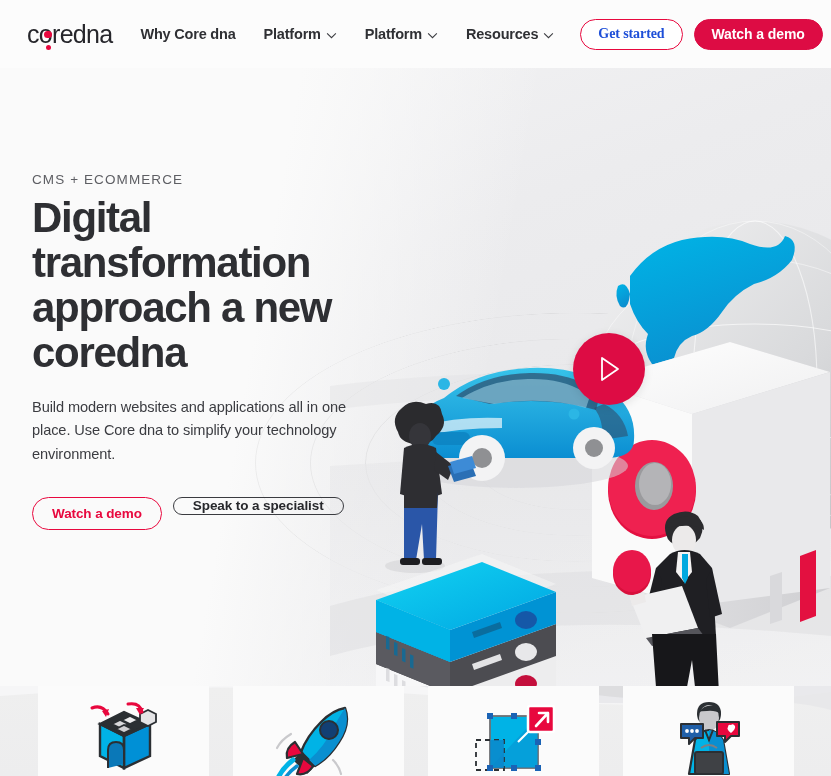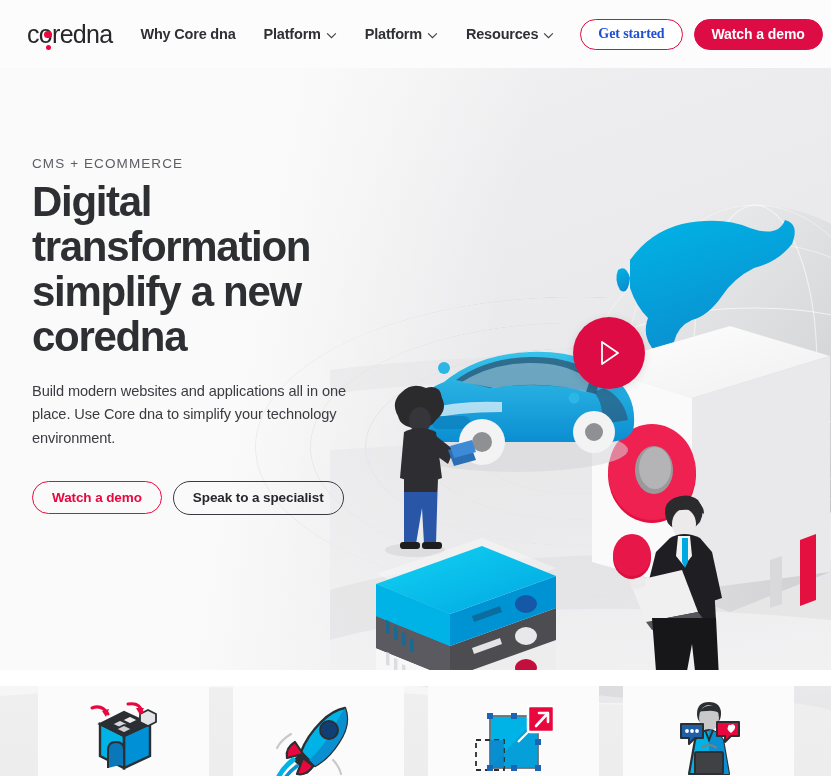--- a/index.html
+++ b/index.html
@@ -54,21 +54,21 @@
     height: 31px; padding: 0 17px; margin-left: 12px;
     border: 1.5px solid #e8083e; color: #1d4ed8; background: #fff; font-family: Liberation Serif, serif;
   }
   .btn-watchdemo-top {
     height: 31px; padding: 0 17px; margin-left: 11px;
     background: #dd0c44; color: #ffffff; border: 1.5px solid #dd0c44;
   }
 
   
   .hero {
-    position: absolute; top: 52px; left: 0;
+    position: absolute; top: 68px; left: 0;
     width: 831px; height: 618px;
     background: linear-gradient(160deg, #f4f4f5 0%, #ececee 35%, #e9e9eb 60%, #f2f2f3 100%);
     overflow: hidden;
   }
   .hero-veil {
     position: absolute; inset: 0;
     background: linear-gradient(100deg, #fafafa 0%, #fafafa 32%, rgba(250,250,250,0.45) 46%, rgba(250,250,250,0) 58%);
   }
   
   .rings { position: absolute; left: 225px; top: 95px; width: 700px; height: 600px; }
@@ -91,21 +91,21 @@
     font-size: 14.6px; line-height: 1.62; color: #3b3c41;
     letter-spacing: -0.1px; width: 350px; margin-bottom: 30px;
   }
   .hero-btns { display: flex; gap: 11px; }
   .btn-hero-demo {
     height: 33px; padding: 0 19px;
     border: 1.6px solid #e8083e; color: #e8083e; background: transparent;
     font-size: 13.5px;
   }
   .btn-hero-spec {
-    height: 18px; padding: 16px 19px;
+    height: 18px; padding: 0 19px;
     border: 1.6px solid #3a3b40; color: #27282c; background: transparent;
     font-size: 13.5px;
   }
 
   
   .illus { position: absolute; left: 330px; top: 68px; width: 501px; height: 618px; z-index: 8; }
   .illus svg { display: block; }
 
   .play-btn {
     position: absolute; left: 573px; top: 265px;
@@ -362,21 +362,21 @@
           <path d="M142 496 L170 486 L172 492 L144 502 Z" fill="#0a6d9e"></path>
           <ellipse cx="196" cy="484" rx="11" ry="9" fill="#1558a8"></ellipse>
         </g>
       </svg>
     </div>
 
     <div class="hero-copy">
       <div class="eyebrow">CMS + ECOMMERCE</div>
       <div class="headline">
         <div>Digital transformation</div>
-        <div>simplify a new</div>
+        <div>approach a new</div>
         <div>coredna</div>
       </div>
       <div class="subcopy">Build modern websites and applications all in one place. Use Core dna to simplify your technology environment.</div>
       <div class="hero-btns">
         <div class="btn-pill btn-hero-demo">Watch a demo</div>
         <div class="btn-pill btn-hero-spec">Speak to a specialist</div>
       </div>
     </div>
 
     <div class="play-btn">

